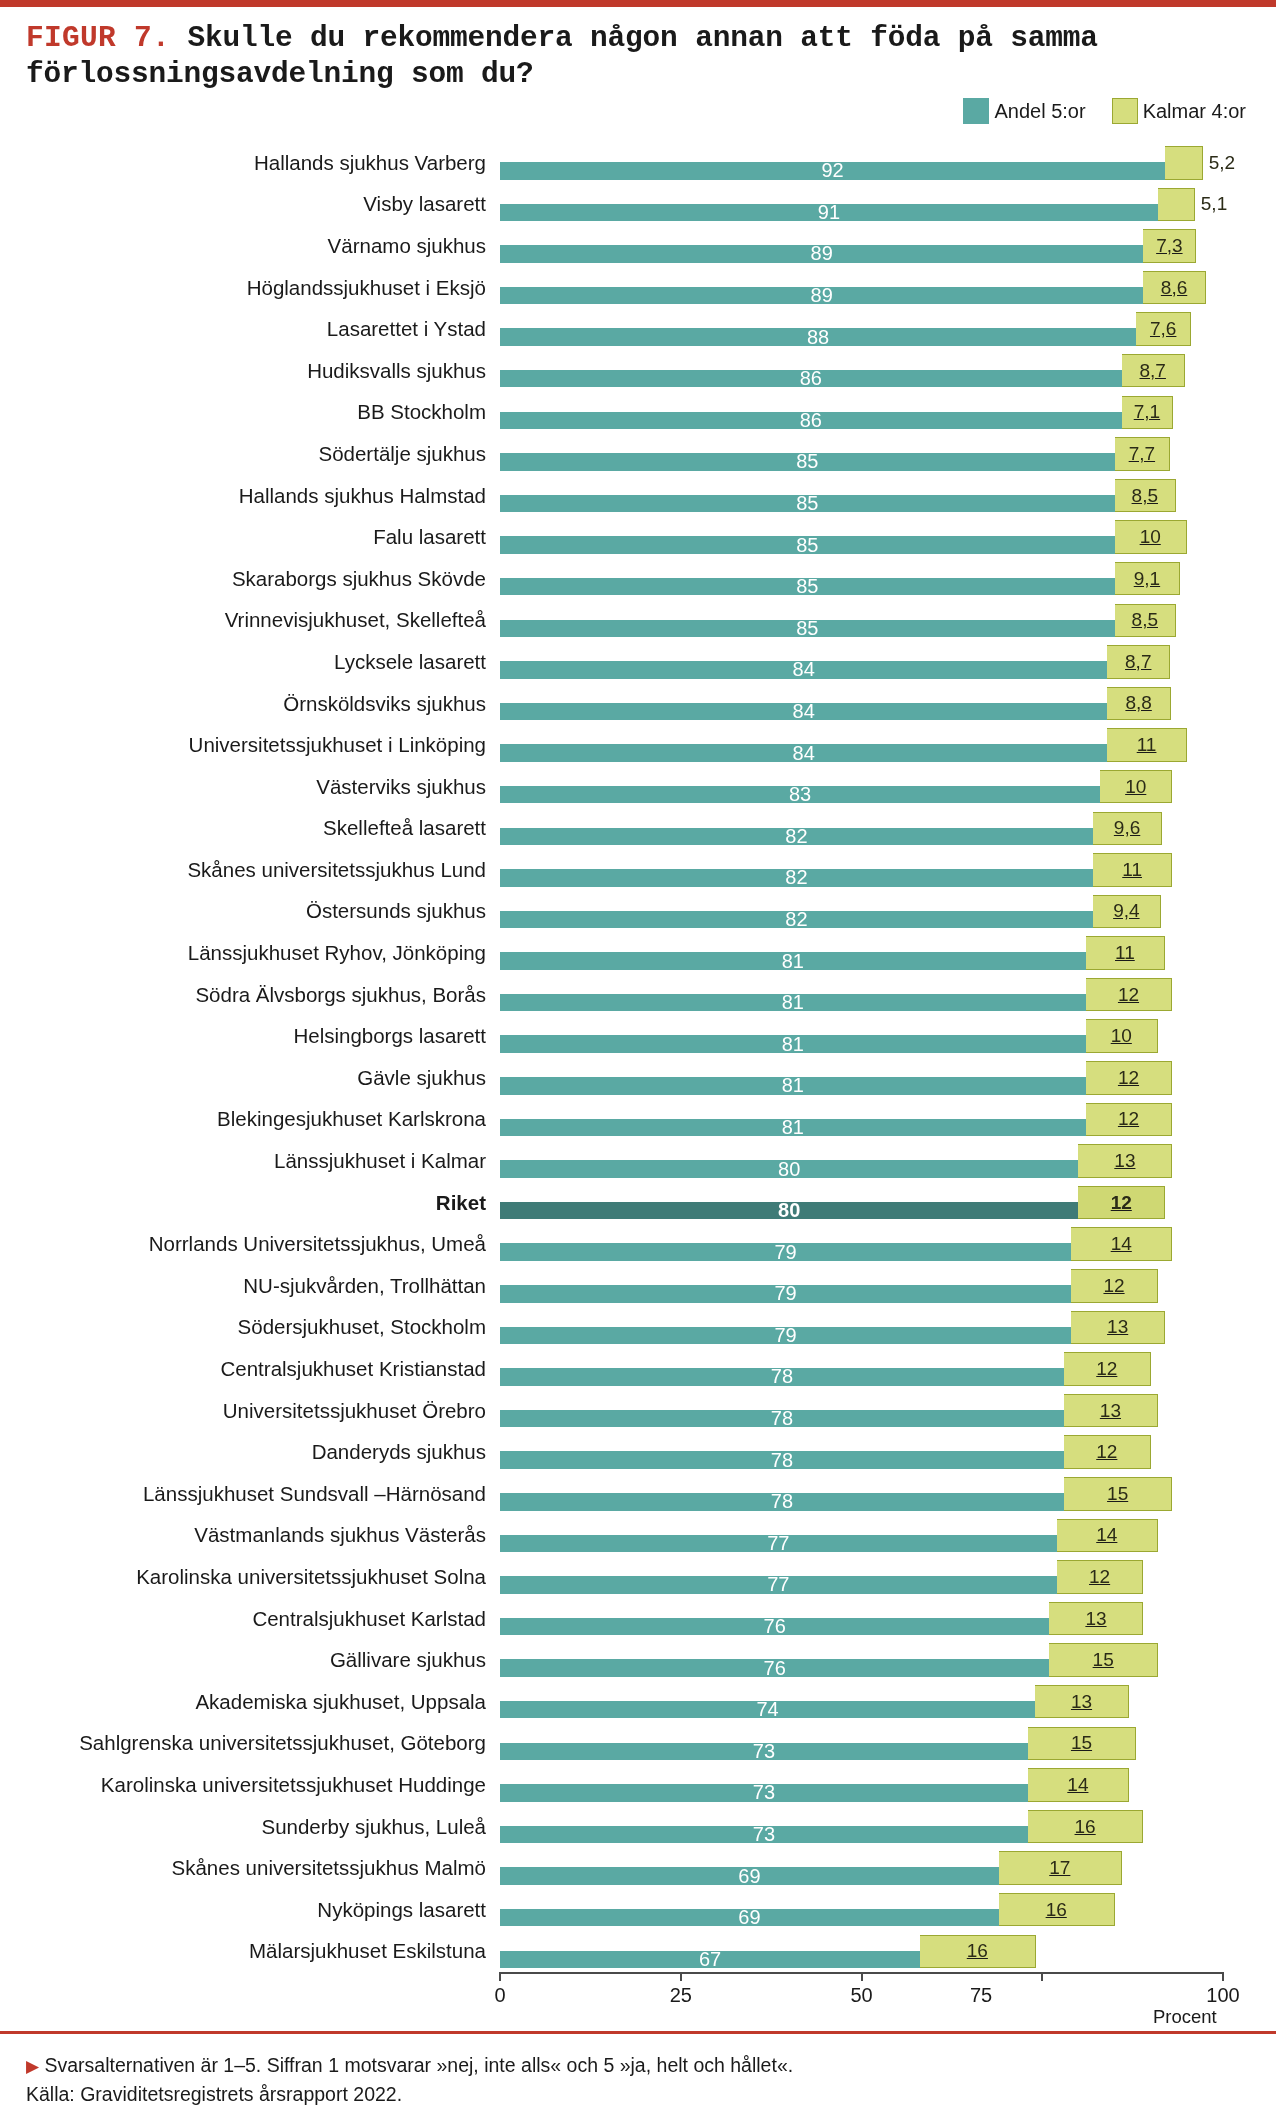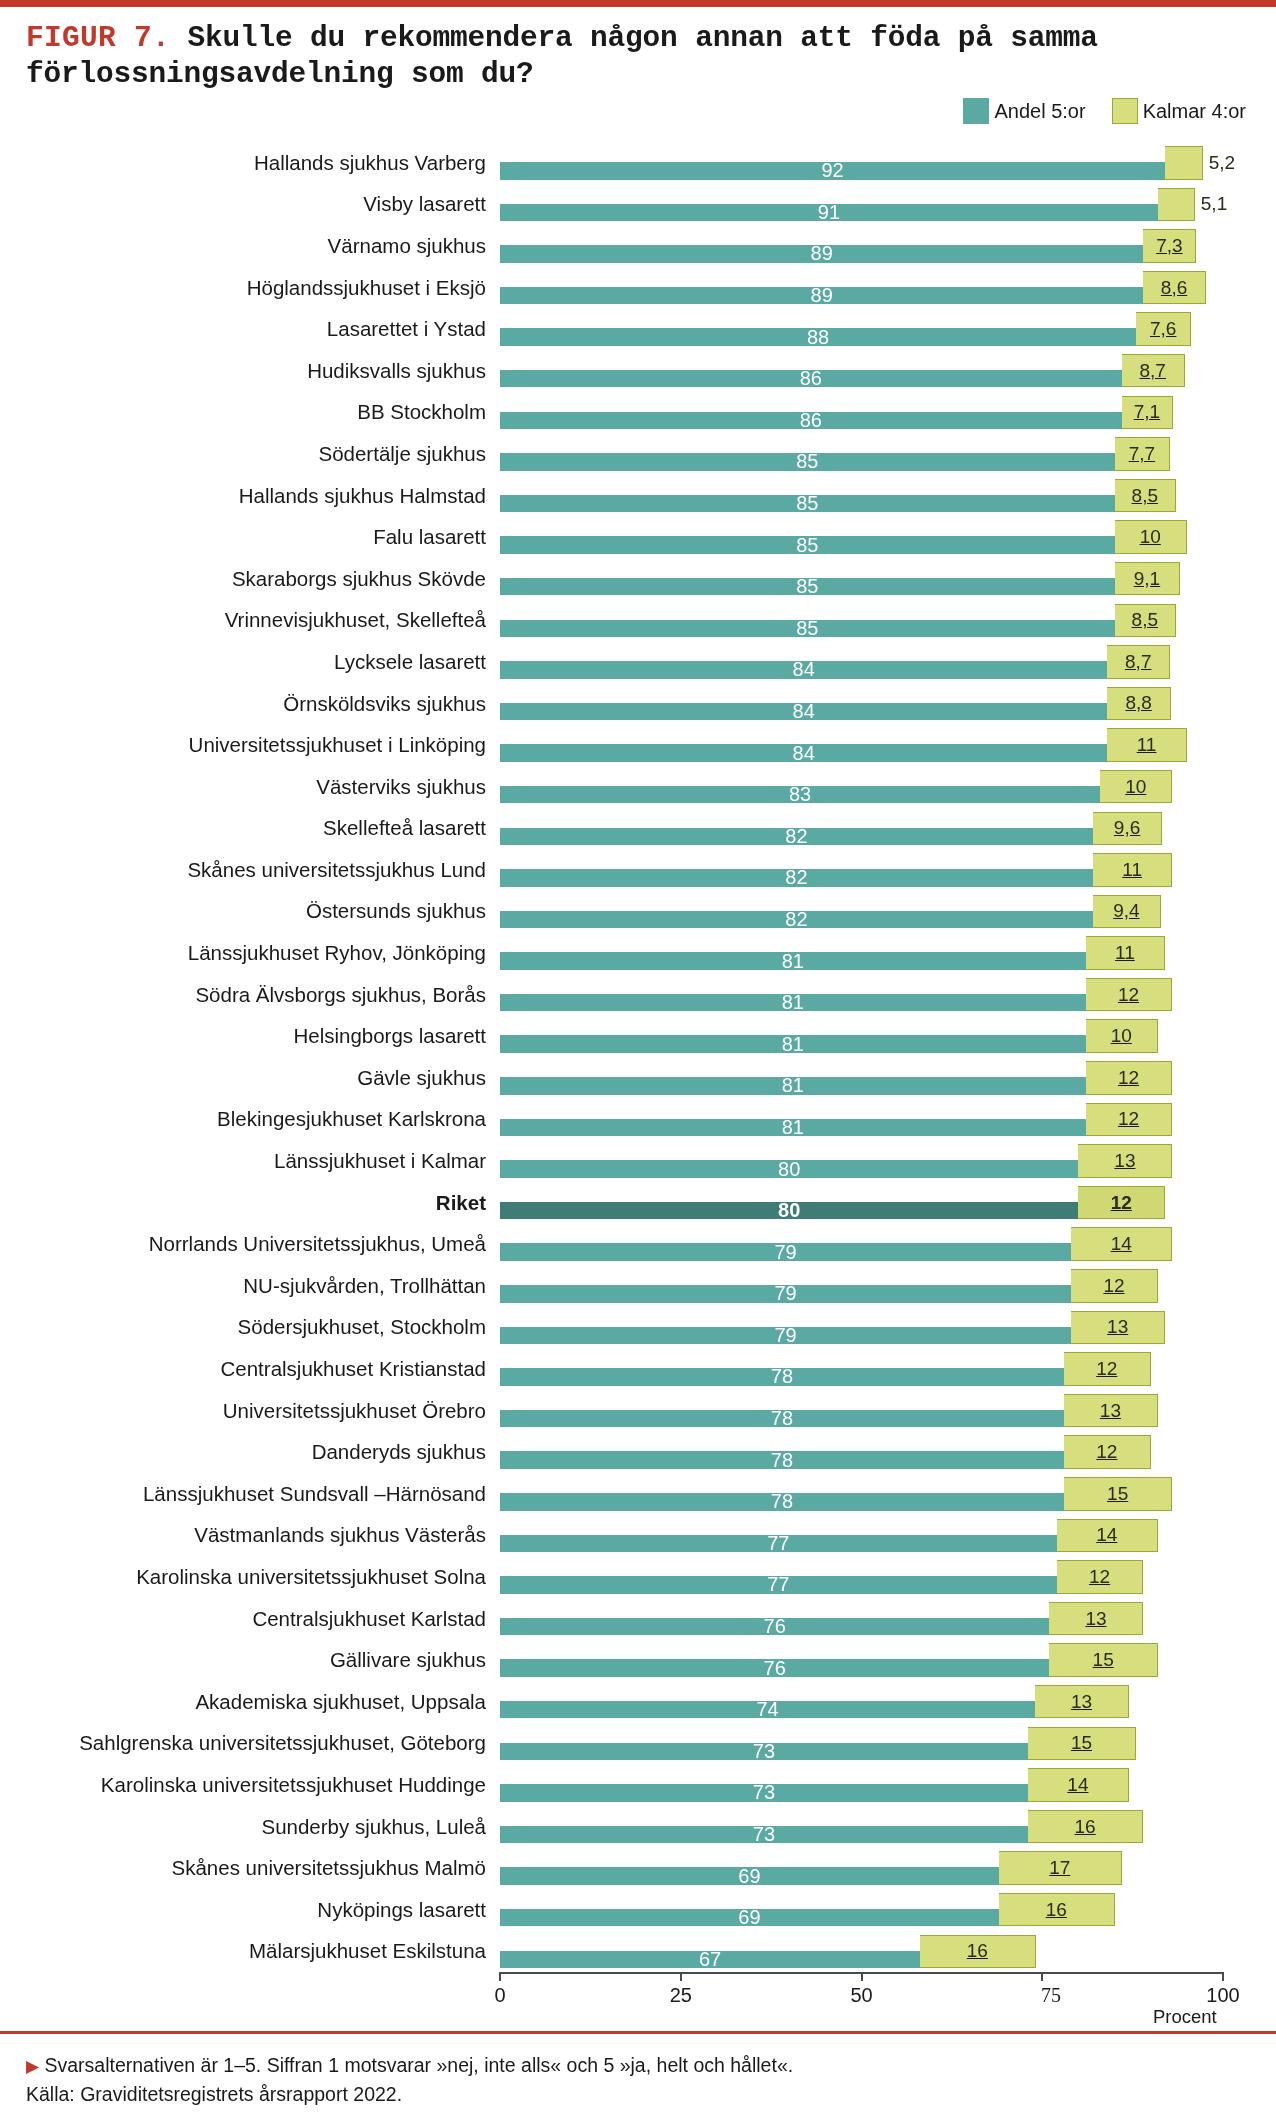--- a/index.html
+++ b/index.html
@@ -872,21 +872,21 @@
     <div class="axis" id="axis">
       <div class="axis-line"></div>
       <div class="axis-unit">Procent</div>
     <div class="tick" style="left: 499px;"></div>
         <div class="tick-label" style="left: 500px;">0</div>
         <div class="tick" style="left: 679.75px;"></div>
         <div class="tick-label" style="left: 680.75px;">25</div>
         <div class="tick" style="left: 860.5px;"></div>
         <div class="tick-label" style="left: 861.5px;">50</div>
         <div class="tick" style="left: 1041.25px;"></div>
-        <div class="tick-label" style="left: 1051px; font-family: Liberation Serif, serif;">75</div>
+        <div class="tick-label" style="left: 981px;">75</div>
         <div class="tick" style="left: 1222px;"></div>
         <div class="tick-label" style="left: 1223px;">100</div>
       </div>
   </div>
 
   <div class="footer-rule"></div>
   <div class="footnotes">
     <div>
       <span class="tri">▶</span>
       <span>Svarsalternativen är 1–5. Siffran 1 motsvarar »nej, inte alls« och 5 »ja, helt och hållet«.</span>

